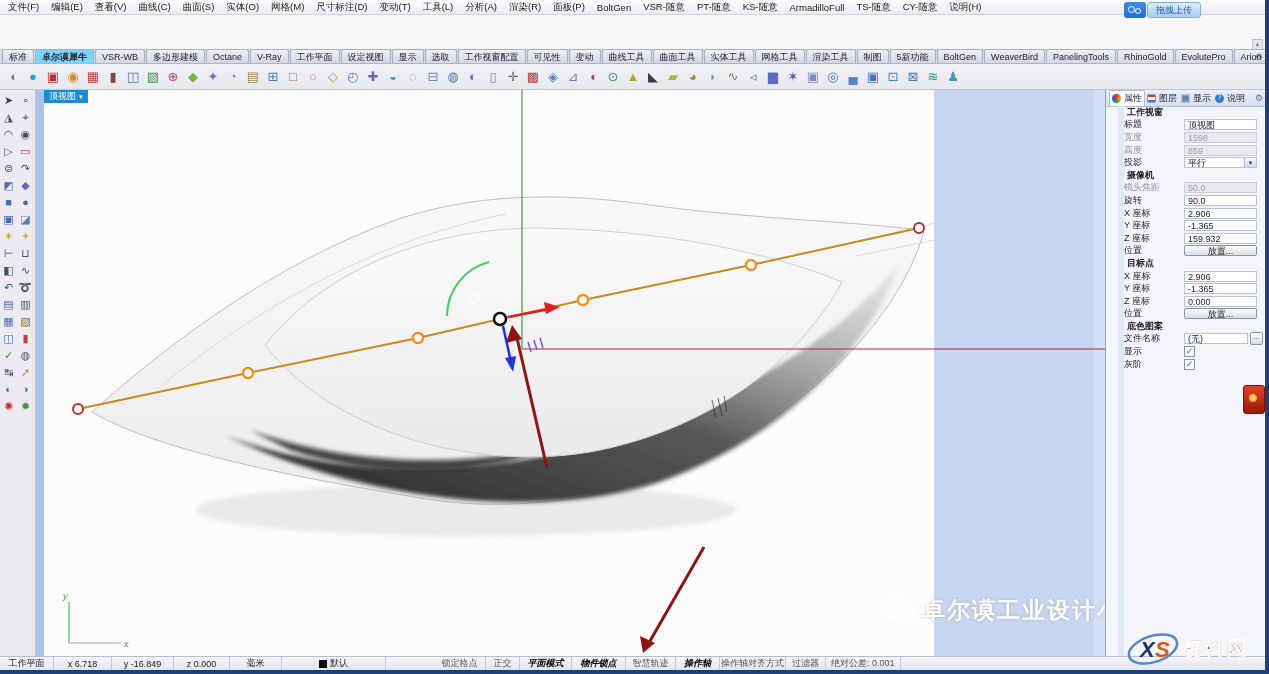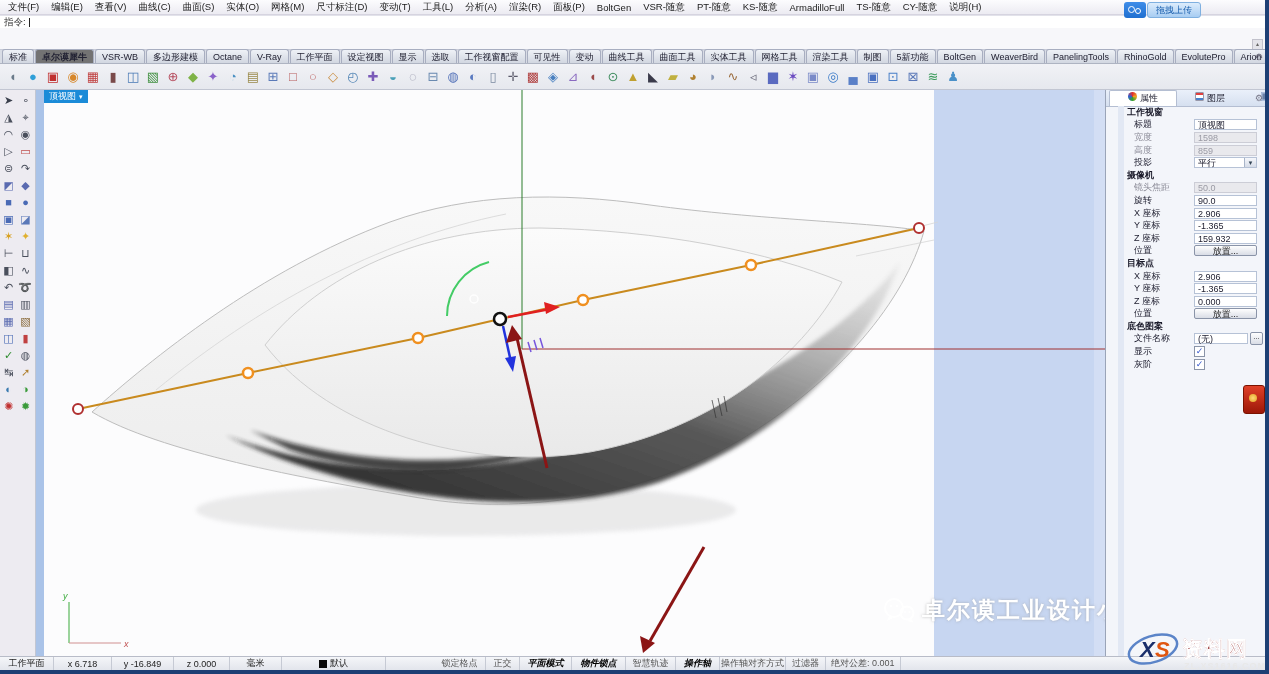--- a/index.html
+++ b/index.html
@@ -15,48 +15,48 @@
   .upload-label{height:14px;line-height:14px;padding:0 8px;font-size:9px;color:#1a5fae;background:linear-gradient(#dcecfc,#a8cdf2);border:1px solid #7fb0e0;border-radius:3px;margin-left:1px;}
   
   .cmd-area{position:absolute;left:0;top:15px;width:1265px;height:35px;background:#f7f7fa;border-bottom:1px solid #c8ccd8;font-size:9.5px;color:#333;box-sizing:border-box;z-index:3;}
   .cmd-line{height:11px;line-height:11px;padding-left:4px;white-space:pre;}
   .cmd-prompt{display:flex;align-items:center;background:#fff;border-top:1px solid #e2e2ea;height:12px;padding-left:4px;}
   .cmd-cursor{display:inline-block;width:1px;height:9px;background:#222;margin-left:3px;}
   .cmd-scroll{position:absolute;right:2px;top:24px;width:9px;height:9px;background:#e4e4ea;border:1px solid #c2c2cc;font-size:6px;color:#666;text-align:center;line-height:8px;}
   
   .tab-row{position:absolute;left:0;top:50px;width:1265px;height:14px;background:#d8dce5;display:flex;align-items:flex-end;font-size:9px;color:#223;box-sizing:border-box;border-bottom:1px solid #aeb4c2;padding-left:2px;z-index:3;}
   .tab{padding:1px 6px 0 6px;height:12px;line-height:12px;background:linear-gradient(#eef1f6,#d2d7e1);border:1px solid #a8aec0;border-bottom:none;border-radius:3px 3px 0 0;margin-right:1px;white-space:nowrap;}
-  .tab.active{background:#737373;font-weight:bold;}
+  .tab.active{background:#7dd3fc;font-weight:bold;}
   .tab-gear{position:absolute;right:4px;top:2px;font-size:9px;color:#667;}
   
   .icon-row{position:absolute;left:0;top:64px;width:1265px;height:26px;background:linear-gradient(#f1f2f6,#e6e8ee);border-bottom:1px solid #c2c6d2;display:flex;align-items:center;padding-left:3px;box-sizing:border-box;z-index:3;}
   .tb-icon{width:20px;height:20px;display:flex;align-items:center;justify-content:center;font-size:13px;border-radius:2px;cursor:default;}
   
   .left-toolbar{position:absolute;left:0;top:90px;width:36px;height:566px;background:#edebf1;border-right:1px solid #c2c6d2;display:grid;grid-template-columns:17px 17px;align-content:start;gap:1px 0;padding-top:2px;box-sizing:border-box;z-index:2;}
   .lt-icon{height:16px;display:flex;align-items:center;justify-content:center;font-size:11px;cursor:default;}
   
   .viewport{position:absolute;left:36px;top:90px;width:1069px;height:566px;background:#fdfdfe;z-index:1;}
   .vp-label{position:absolute;left:8px;top:0;height:13px;background:#1b8bd8;color:#fff;font-size:9px;display:flex;align-items:center;gap:3px;padding:0 5px;z-index:4;}
   .vp-label .arr{font-size:7px;}
   .vp-watermark{position:absolute;left:846px;top:505px;display:flex;align-items:center;gap:6px;z-index:5;}
   .vp-watermark .wm-text{font-size:23px;font-weight:bold;color:#ffffff;letter-spacing:2px;text-shadow:0 0 3px rgba(140,140,140,0.55);white-space:nowrap;}
   
   .panel{position:absolute;left:1105px;top:90px;width:160px;height:566px;background:#f3f5fa;border-left:1px solid #9aa4b8;box-sizing:border-box;font-size:9px;color:#223;z-index:2;}
   .panel-tabs{height:16px;display:flex;align-items:flex-end;background:linear-gradient(#eaf0fa,#d6e0f0);border-bottom:1px solid #b4bed2;padding-left:3px;position:relative;}
-  .ptab{display:flex;gap:3px;padding:1px 18px;height:13px;border-radius:2px 2px 0 0;white-space:nowrap;}
+  .ptab{display:flex;align-items:center;gap:3px;padding:1px 2px;height:13px;border-radius:2px 2px 0 0;white-space:nowrap;}
   .ptab.active{background:#fff;border:1px solid #b4bed2;border-bottom:none;}
   .ptab-ico{width:9px;height:9px;display:inline-block;border-radius:1px;}
   .ico-props{background:conic-gradient(#e03030,#f0a020,#30a030,#3060d0,#e03030);border-radius:50%;}
   .ico-layers{background:linear-gradient(180deg,#e04040 0 33%,#ffffff 33% 66%,#4880cc 66% 100%);border:1px solid #99a;box-sizing:border-box;}
   .ico-display{background:#6a82a8;box-shadow:inset 0 0 0 1.5px #aebfdc;}
   .ico-help{background:#3a7ad0;border-radius:50%;position:relative;}
   .ico-help::after{content:"?";position:absolute;left:0;right:0;top:-1px;color:#fff;font-size:7px;text-align:center;}
   .panel-gear{position:absolute;right:2px;top:3px;color:#778;font-size:9px;}
   .panel-body{position:absolute;left:0;top:16px;right:0;bottom:0;overflow:hidden;border-left:6px solid #e2e8f4;margin-left:12px;}
-  .p-row{display:flex;align-items:center;height:12.6px;padding-left:10px;box-sizing:border-box;}
+  .p-row{display:flex;align-items:center;height:12.6px;box-sizing:border-box;}
   .p-row.section{padding-left:3px;}
   .p-row.section .p-lbl{font-weight:bold;flex:1 1 auto;color:#1a1a2a;}
   .p-lbl{flex:0 0 60px;white-space:nowrap;overflow:hidden;}
   .p-lbl.dim{color:#8a8a96;}
   .p-val{flex:1 1 auto;margin-right:8px;height:11px;line-height:11px;padding:0 3px;box-sizing:border-box;white-space:nowrap;}
   .val-white{background:#fff;border:1px solid #b6c2d6;}
   .val-gray{background:#e9e9ed;border:1px solid #cccdd6;color:#9a9aa4;}
   .val-drop{background:#fff;border:1px solid #b6c2d6;position:relative;padding-right:14px;}
   .val-drop::after{content:"▾";position:absolute;right:0;top:0;bottom:0;width:11px;background:linear-gradient(#f5f7fb,#d6dce8);border-left:1px solid #a8b4c8;font-size:7px;color:#345;display:flex;align-items:center;justify-content:center;}
   .val-btn{background:linear-gradient(#fefefe,#d9dde6);border:1px solid #8a94a8;border-radius:2px;text-align:center;color:#222;}
@@ -126,24 +126,20 @@
       <span class="menu-item">CY-随意</span>
 
       <span class="menu-item">说明(H)</span>
     </div>
   <div class="upload-btn">
     <span class="upload-ico"></span>
     <span class="upload-label">拖拽上传</span>
   </div>
 
   <div class="cmd-area">
-    <div class="cmd-prompt">
-      <span>指令:</span>
-      <span class="cmd-cursor"></span>
-    </div>
     <div class="cmd-scroll">▴</div>
   </div>
 
   <div class="tab-row">
 
       <span class="tab">标准</span>
 
       <span class="tab active">卓尔谟犀牛</span>
 
       <span class="tab">VSR-WB</span>

